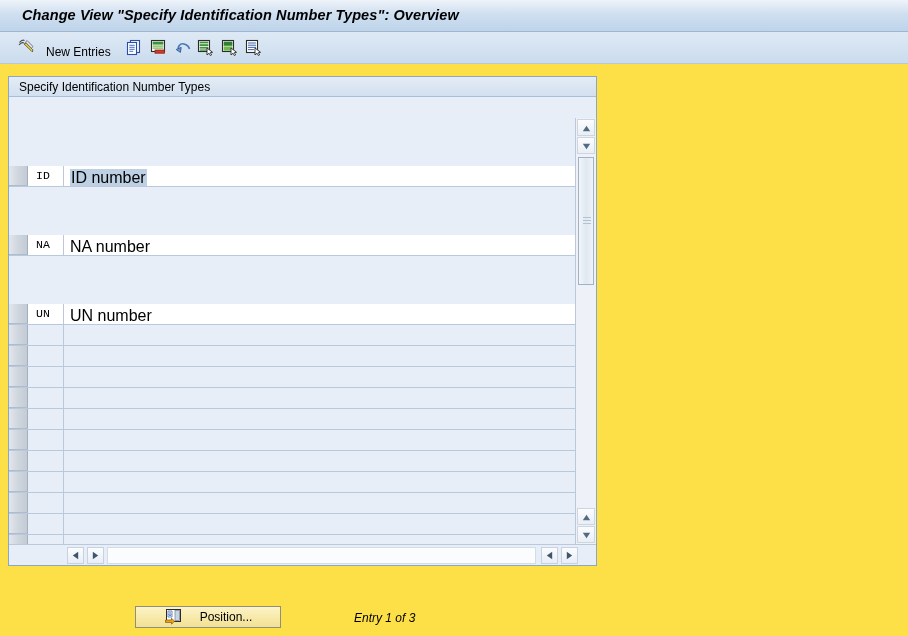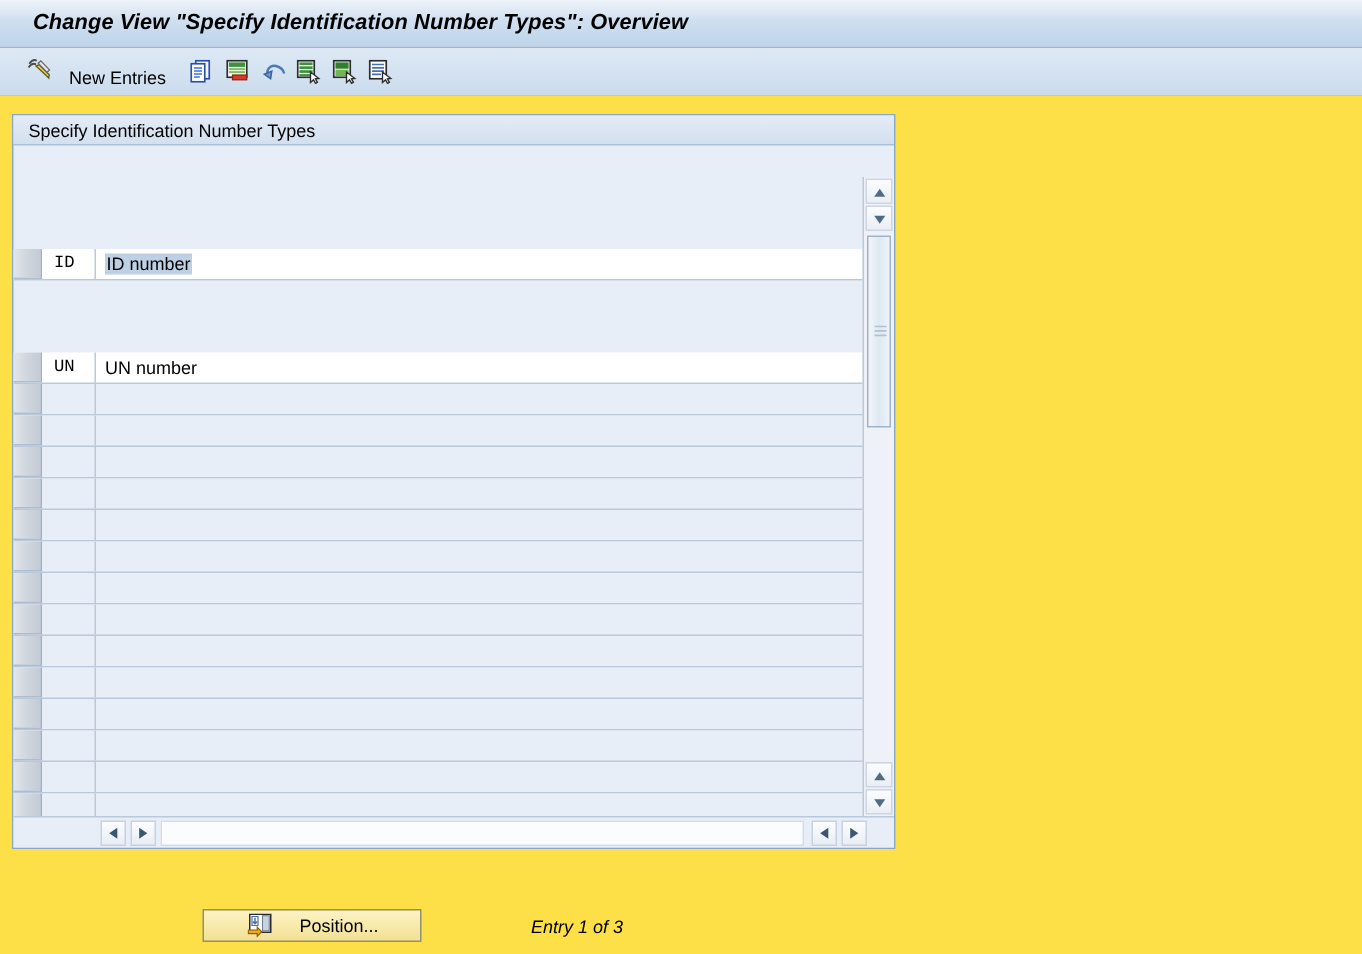--- a/index.html
+++ b/index.html
@@ -169,21 +169,21 @@
     font-family: "Liberation Mono", monospace;
     font-size: 11.5px;
     padding: 3px 0 0 7px;
     white-space: nowrap;
   }
   .cell-desc {
     position: absolute;
     left: 56px; top: 0;
     right: 22px; height: 20px;
     box-sizing: border-box;
-    font-size: 12px;
+    font-size: 16px;
     padding: 3px 0 0 5px;
     white-space: nowrap;
     overflow: hidden;
   }
   .row-filled { background: #ffffff; margin-top: 48px; }
   .row-empty  { background: #e8eef7; }
   .row-empty .cell-ty, .row-empty .cell-desc { border-right-color: #b9c8da; }
   .desc-hl {
     background: #bdd0e4;
     padding: 0 1px;
@@ -401,20 +401,25 @@
   <div class="panel">
 
     <div class="panel-caption">Specify Identification Number Types</div>
 
 
     <div class="grid-body" id="grid-body">
         <div class="row row-filled">
           <div class="cell-sel"></div>
           <div class="cell-ty">ID</div>
           <div class="cell-desc"><span class="desc-hl">ID number</span></div>
+        </div>
+        <div class="row row-filled">
+          <div class="cell-sel"></div>
+          <div class="cell-ty">NA</div>
+          <div class="cell-desc">NA number</div>
         </div>
         <div class="row row-filled">
           <div class="cell-sel"></div>
           <div class="cell-ty">UN</div>
           <div class="cell-desc">UN number</div>
         </div>
         <div class="row row-empty">
           <div class="cell-sel"></div>
           <div class="cell-ty"></div>
           <div class="cell-desc"></div>

